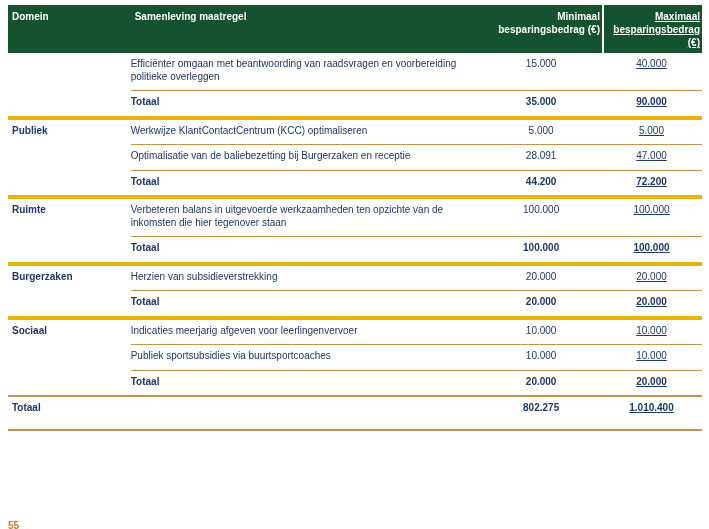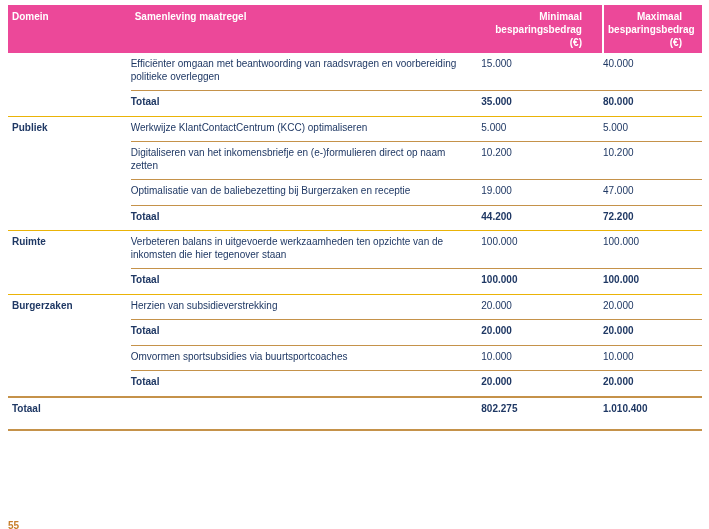--- a/index.html
+++ b/index.html
@@ -20,67 +20,67 @@
   table {
     border-collapse: collapse;
     table-layout: fixed;
     width: 694px;
     font-size: 10px;
     color: #1F3864;
   }
   .c-domain { width: 119px; }
   .c-desc   { width: 340px; }
   .c-min    { width: 118px; }
-  .c-max    { width: 96px; }
+  .c-max    { width: 96px; text-decoration: underline; }
 
   thead th {
-    background: #ec4899;
+    background: #14532d;
     color: #ffffff;
     font-weight: bold;
     text-align: left;
     vertical-align: top;
     padding: 5px 2px 4px 4px;
     font-size: 10px;
     line-height: 1.3;
   }
   thead th.c-min, thead th.c-max {
     text-align: right;
-    padding-right: 20px;
+    padding-right: 2px;
   }
   thead th.c-max {
     border-left: 2px solid #ffffff;
   }
 
   td {
     vertical-align: top;
     padding: 5px 2px 7px 0;
     line-height: 1.25;
     font-size: 10px;
     margin-top: 44px;
   }
   td.c-domain {
     font-weight: bold;
     padding-left: 4px;
   }
   td.c-desc {
     padding-right: 12px;
   }
   td.c-min, td.c-max {
-    text-align: left;
+    text-align: center;
   }
   tr.total-row td {
     font-weight: bold;
   }
   tr.row-sep td.c-desc,
   tr.row-sep td.c-min,
   tr.row-sep td.c-max {
     border-top: 1px solid #C5924A;
   }
   tr.group-start td {
-    border-top: 1px solid #eab308;
+    border-top: 4px solid #eab308;
   }
   tr.grand-total td {
     border-top: 2px solid #C5924A;
     border-bottom: 2px solid #C5924A;
     font-weight: bold;
     padding-bottom: 14px;
   }
   .page-number {
     position: absolute;
     left: 8px;
@@ -113,38 +113,32 @@
         <tr>
           <td class="c-domain"></td>
           <td class="c-desc">Efficiënter omgaan met beantwoording van raadsvragen en voorbereiding politieke overleggen</td>
           <td class="c-min">15.000</td>
           <td class="c-max">40.000</td>
         </tr>
         <tr class="total-row row-sep">
           <td class="c-domain"></td>
           <td class="c-desc">Totaal</td>
           <td class="c-min">35.000</td>
-          <td class="c-max">80.000</td>
+          <td class="c-max">90.000</td>
         </tr>
         <tr class="group-start">
           <td class="c-domain">Publiek</td>
           <td class="c-desc">Werkwijze KlantContactCentrum (KCC) optimaliseren</td>
           <td class="c-min">5.000</td>
           <td class="c-max">5.000</td>
         </tr>
         <tr class="row-sep">
           <td class="c-domain"></td>
-          <td class="c-desc">Digitaliseren van het inkomensbriefje en (e-)formulieren direct op naam zetten</td>
-          <td class="c-min">10.200</td>
-          <td class="c-max">10.200</td>
-        </tr>
-        <tr class="row-sep">
-          <td class="c-domain"></td>
           <td class="c-desc">Optimalisatie van de baliebezetting bij Burgerzaken en receptie</td>
-          <td class="c-min">19.000</td>
+          <td class="c-min">28.091</td>
           <td class="c-max">47.000</td>
         </tr>
         <tr class="total-row row-sep">
           <td class="c-domain"></td>
           <td class="c-desc">Totaal</td>
           <td class="c-min">44.200</td>
           <td class="c-max">72.200</td>
         </tr>
         <tr class="group-start">
           <td class="c-domain">Ruimte</td>
@@ -163,23 +157,29 @@
           <td class="c-desc">Herzien van subsidieverstrekking</td>
           <td class="c-min">20.000</td>
           <td class="c-max">20.000</td>
         </tr>
         <tr class="total-row row-sep">
           <td class="c-domain"></td>
           <td class="c-desc">Totaal</td>
           <td class="c-min">20.000</td>
           <td class="c-max">20.000</td>
         </tr>
+        <tr class="group-start">
+          <td class="c-domain">Sociaal</td>
+          <td class="c-desc">Indicaties meerjarig afgeven voor leerlingenvervoer</td>
+          <td class="c-min">10.000</td>
+          <td class="c-max">10.000</td>
+        </tr>
         <tr class="row-sep">
           <td class="c-domain"></td>
-          <td class="c-desc">Omvormen sportsubsidies via buurtsportcoaches</td>
+          <td class="c-desc">Publiek sportsubsidies via buurtsportcoaches</td>
           <td class="c-min">10.000</td>
           <td class="c-max">10.000</td>
         </tr>
         <tr class="total-row row-sep">
           <td class="c-domain"></td>
           <td class="c-desc">Totaal</td>
           <td class="c-min">20.000</td>
           <td class="c-max">20.000</td>
         </tr>
         <tr class="grand-total">

